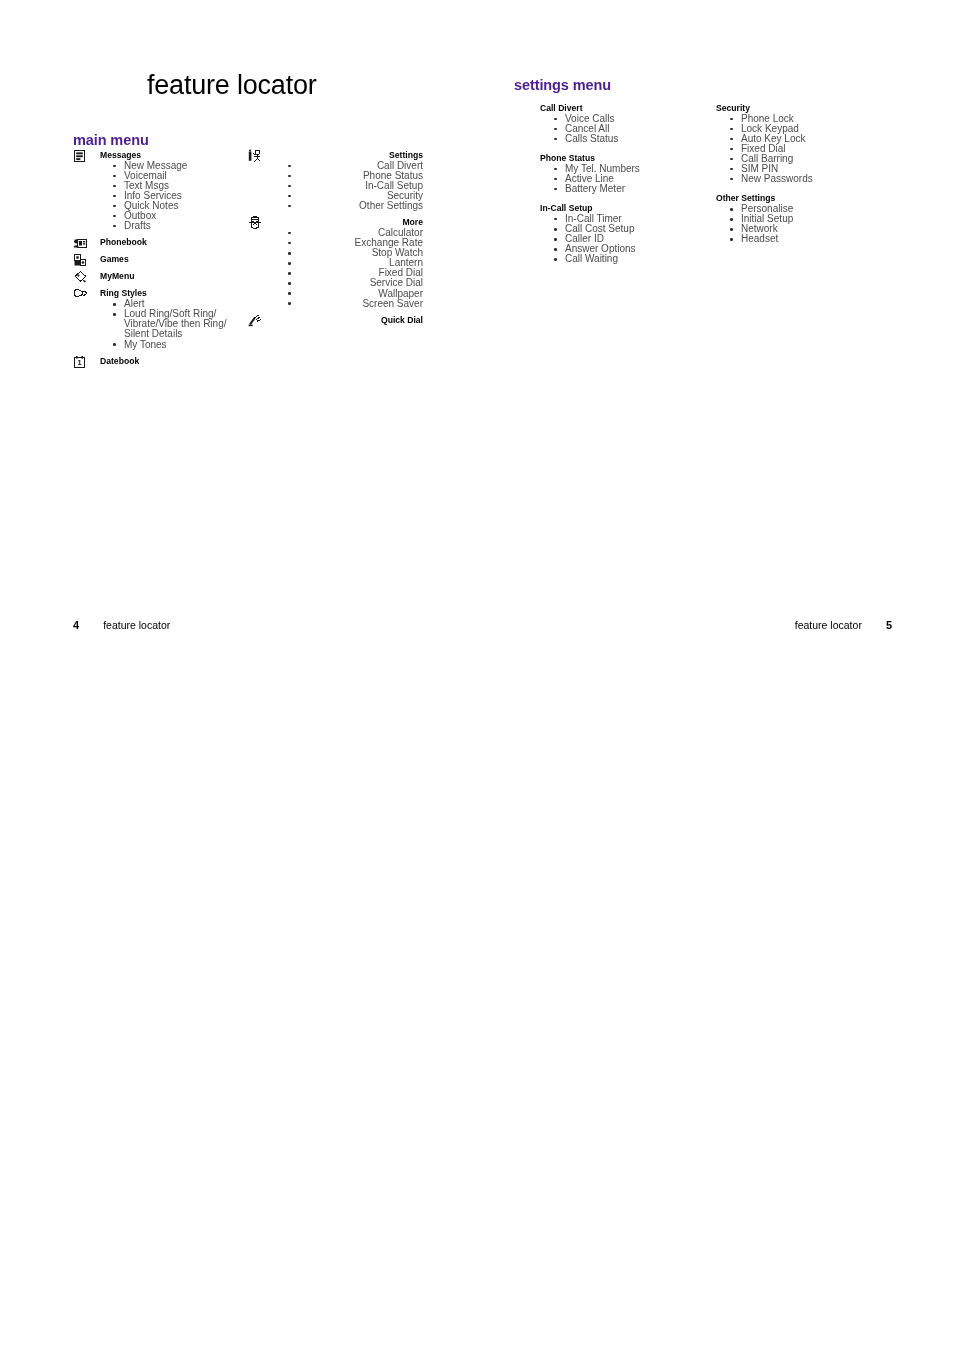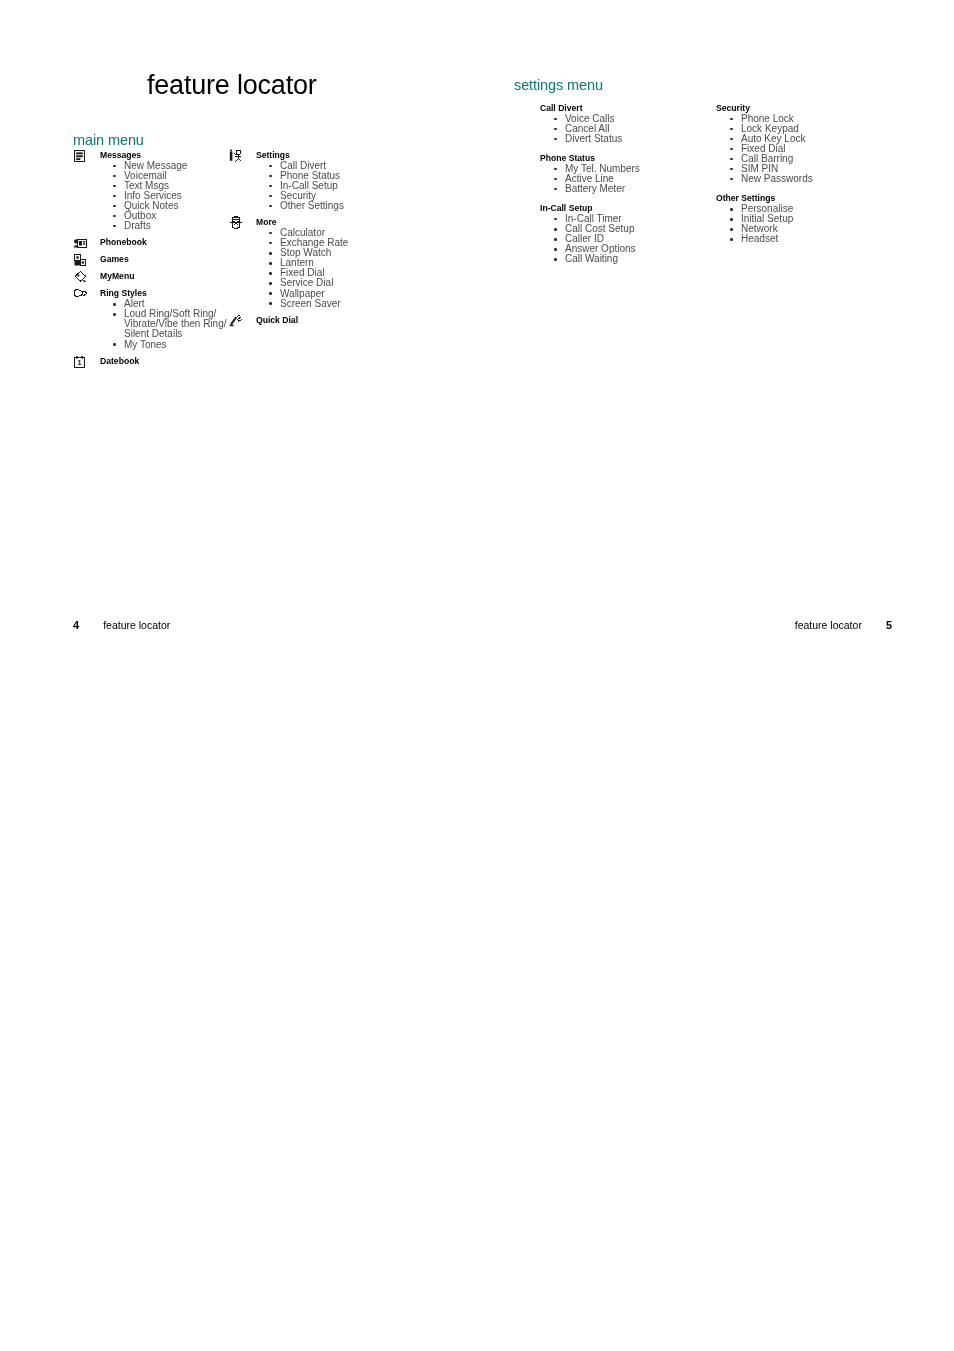--- a/index.html
+++ b/index.html
@@ -32,34 +32,34 @@
     font-weight: 400;
     letter-spacing: -0.2px;
     color: #000;
     white-space: nowrap;
   }
 
   
   .section-head {
     position: absolute;
     font-size: 14.5px;
-    font-weight: normal;
+    font-weight: bold;
     letter-spacing: -0.1px;
-    color: #0f766e;
+    color: #4c1d95;
     white-space: nowrap;
   }
   #sec-main  { left: 73px;  top: 132px; }
   #sec-set   { left: 514px; top: 77px;  }
 
   
   .col {
     position: absolute;
   }
   #col-a { left: 73px;  top: 150px; width: 170px; }
-  #col-b { left: 229px; top: 150px; width: 175px; }
+  #col-b { left: 248px; top: 150px; width: 175px; text-align: right; }
   #col-c { left: 540px; top: 103px; width: 170px; }
   #col-d { left: 716px; top: 103px; width: 180px; }
 
   
   .entry {
     position: relative;
     margin-bottom: 5px;
   }
   .entry-head {
     position: relative;
@@ -283,21 +283,21 @@
         </span>
         <div class="entry-head">Quick Dial</div>
       </div>
     </div>
   <div class="col" id="col-c">
       <div class="entry no-icon">
         <div class="entry-head">Call Divert</div>
         <ul class="items">
           <li>Voice Calls</li>
           <li>Cancel All</li>
-          <li>Divert Status</li>
+          <li>Calls Status</li>
         </ul>
       </div>
       <div class="entry no-icon">
         <div class="entry-head">Phone Status</div>
         <ul class="items">
           <li>My Tel. Numbers</li>
           <li>Active Line</li>
           <li>Battery Meter</li>
         </ul>
       </div>

